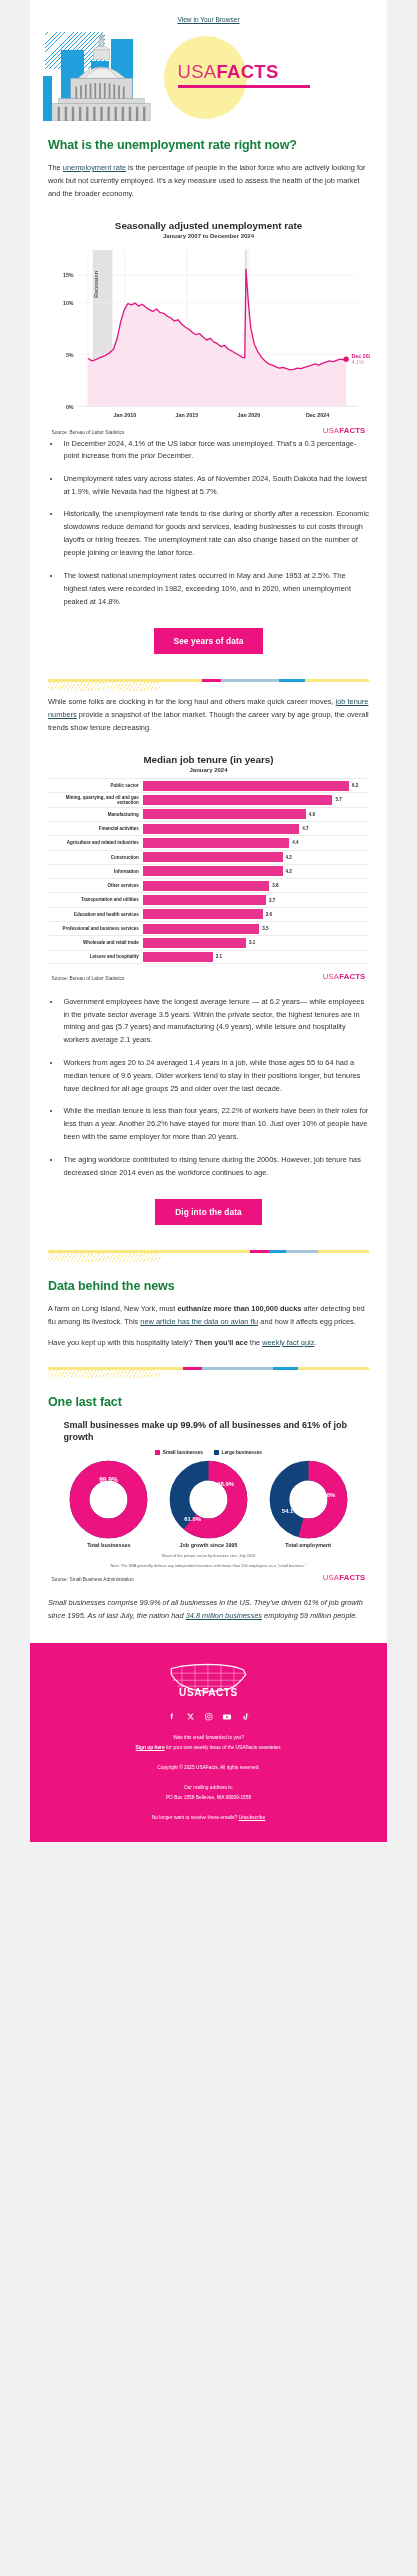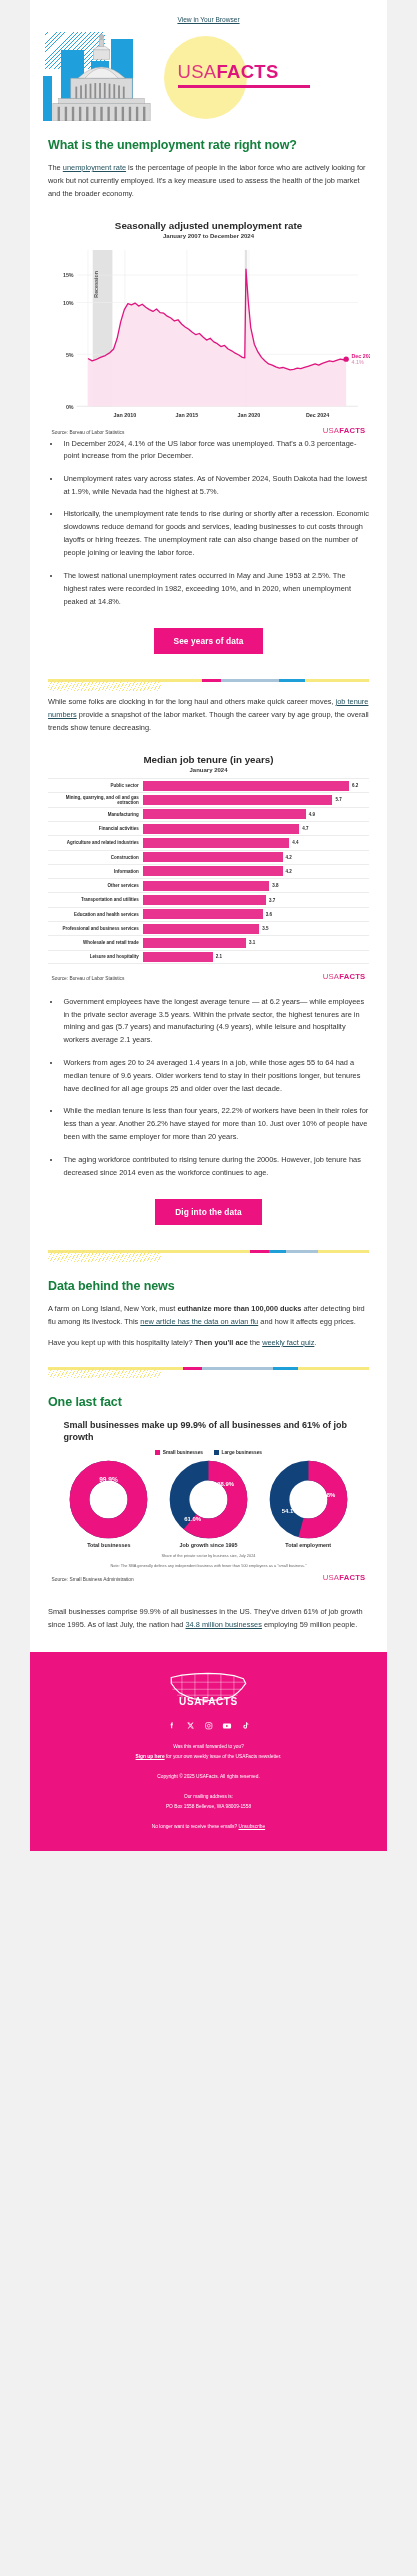--- a/index.html
+++ b/index.html
@@ -467,21 +467,21 @@
 
       <div class="donut-note">Share of the private sector by business size, July 2024</div>
       <div class="donut-note">Note: The SBA generally defines any independent business with fewer than 500 employees as a "small business."</div>
 
       <div class="chart-source-row" style="margin-top:4.8px;">
         <div class="chart-source">Source: Small Business Administration</div>
         <div class="mini-logo"><span class="u">USA</span><span class="f">FACTS</span></div>
       </div>
     </div>
 
-    <p class="body-text" style="margin-top:24px;padding-bottom:12px;"><span>Small businesses comprise 99.9% of all businesses in the US. They've driven 61% of job growth since 1995. As of last July, the nation had </span><a class="inline-link" href="#">34.8 million businesses</a><span> employing 59 million people.</span></p>
+    <p class="body-text" style="margin-top:15px;padding-bottom:12px;font-style:italic;"><span>Small businesses comprise 99.9% of all businesses in the US. They've driven 61% of job growth since 1995. As of last July, the nation had </span><a class="inline-link" href="#">34.8 million businesses</a><span> employing 59 million people.</span></p>
   </div>
 
   <div class="footer">
     <svg class="footer-logo" width="89" height="39" viewBox="0 0 150 66">
       <path d="M12,16 L30,12 L52,10 L74,9 L96,10 L118,13 L134,18 L138,26 L132,34 L124,42 L116,48 L104,52 L92,54 L78,55 L64,54 L50,52 L38,48 L26,42 L18,34 L12,26 Z" fill="none" stroke="#ffffff" stroke-width="2"></path>
       <path d="M30,12 L30,52 M52,10 L52,54 M74,9 L74,55 M96,10 L96,54 M118,13 L118,48" fill="none" stroke="#ffffff" stroke-width="1" opacity="0.65"></path>
       <path d="M12,24 L138,24 M14,36 L132,36 M22,46 L124,46" fill="none" stroke="#ffffff" stroke-width="1" opacity="0.65"></path>
       <text x="75" y="63" text-anchor="middle" class="footer-logo-text" fill="#ffffff" font-size="15" font-weight="bold" font-family="'Liberation Sans',sans-serif">USAFACTS</text>
     </svg>
 

